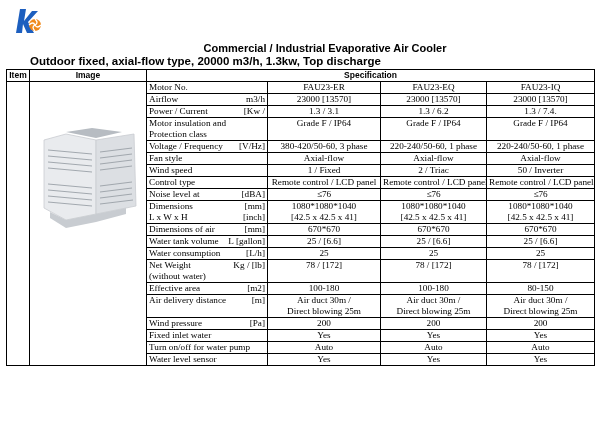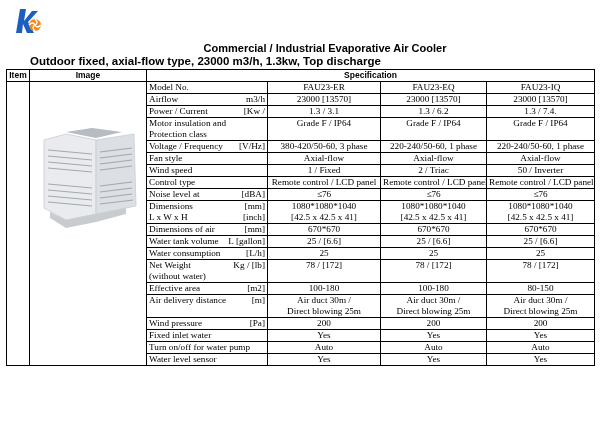--- a/index.html
+++ b/index.html
@@ -22,21 +22,21 @@
 <div class="logo">
   <svg class="logo-mark" viewBox="0 0 28 28">
     <path d="M4 2 L10 2 L8 14 L16 4 L22 4 L12 15 L18 26 L11 26 L7 17 L6 26 L0 26 Z" fill="#1d5fbf"></path>
     <circle cx="19" cy="18" r="6" fill="#f08a1c"></circle>
     <path d="M19 12 Q23 16 19 18 Q15 20 19 24" stroke="#fff" stroke-width="1.3" fill="none"></path>
     <path d="M13 18 Q17 14 19 18 Q21 22 25 18" stroke="#fff" stroke-width="1.3" fill="none"></path>
   </svg>
 </div>
 
 <div class="title1">Commercial / Industrial Evaporative Air Cooler</div>
-<div class="title2">Outdoor fixed, axial-flow type, 23000 m3/h, 1.3kw, Top discharge</div>
+<div class="title2">Outdoor fixed, axial-flow type, 20000 m3/h, 1.3kw, Top discharge</div>
 
 <table class="spec">
   <colgroup>
     <col style="width:23px">
       <col style="width:117px">
       <col style="width:121px">
       <col style="width:113px">
       <col style="width:106px">
       <col style="width:108px">
   </colgroup>
@@ -44,21 +44,21 @@
     <tr>
       <td class="hdr">Item</td>
       <td class="hdr">Image</td>
       <td class="hdr" colspan="4">Specification</td>
     </tr>
   <tr>
         <td rowspan="20"></td>
         <td rowspan="20"></td>
         <td style="height: 11px;">
           <div class="lbl">
-            <span>Model No.</span>
+            <span>Motor No.</span>
             <span></span>
           </div>
         </td>
         <td class="val">
           <div>FAU23-ER</div>
         </td>
         <td class="val">
           <div>FAU23-EQ</div>
         </td>
         <td class="val">

